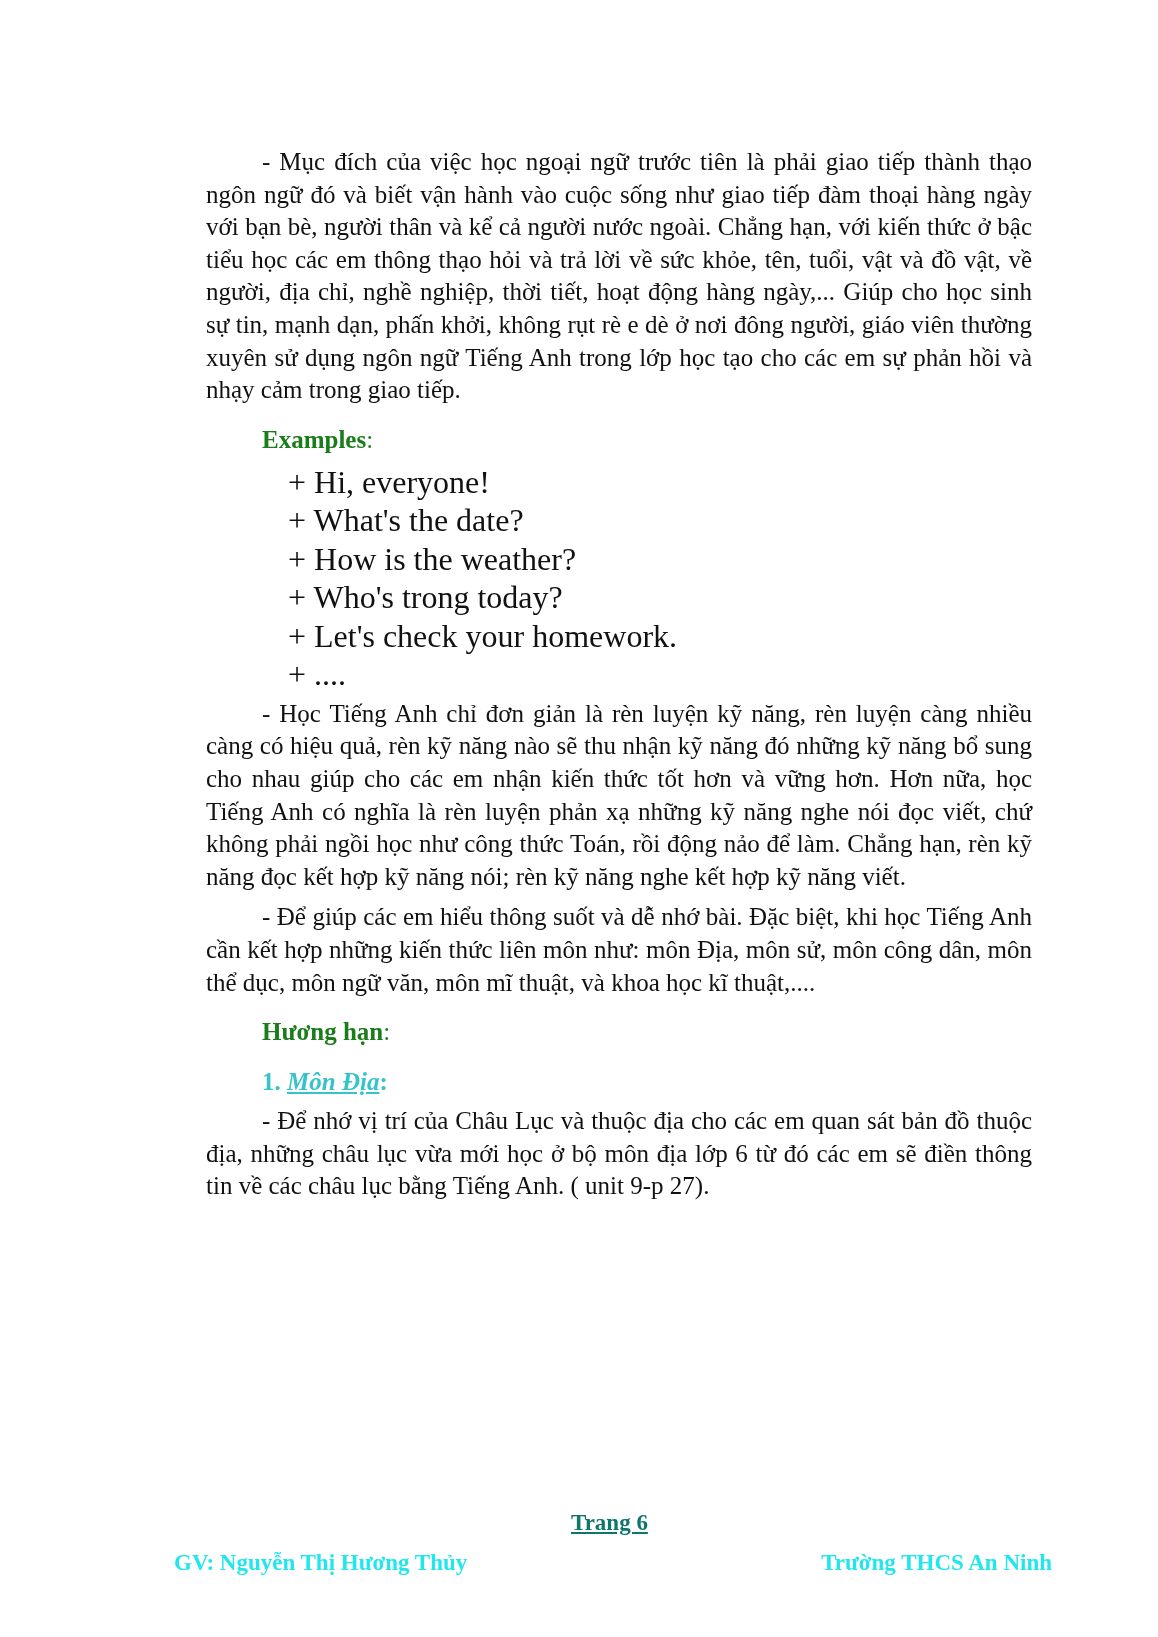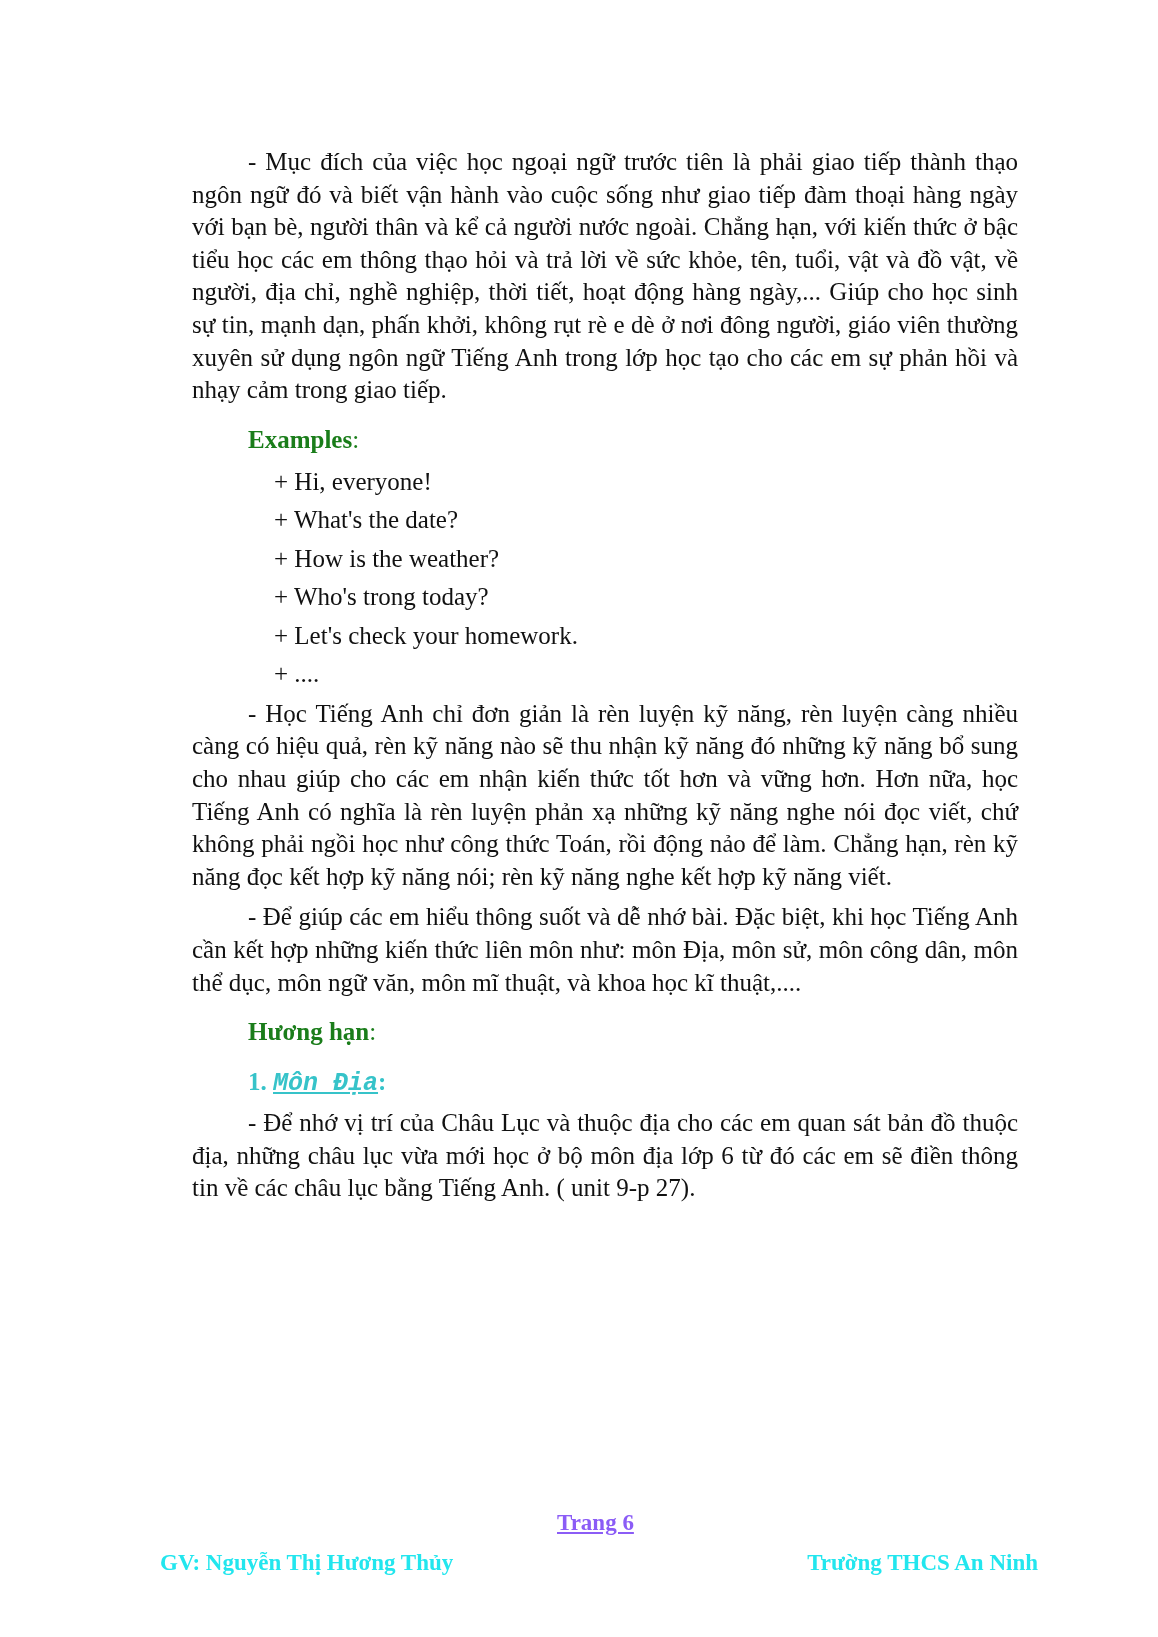--- a/index.html
+++ b/index.html
@@ -1,40 +1,40 @@
 <!DOCTYPE html>
 <html><head>
 <meta charset="utf-8">
 <style>
   html, body { margin: 0; padding: 0; background: #ffffff; }
   body {
     width: 1158px; height: 1637px; position: relative; overflow: hidden;
     font-family: "Liberation Serif", "DejaVu Serif", serif;
     color: #111111;
   }
-  .page { position: absolute; left: 0; top: 0; width: 984px; height: 1637px; }
+  .page { position: absolute; left: 14px; top: 0; width: 984px; height: 1637px; }
   .body-text {
     position: absolute; left: 192px; top: 146px; width: 826px;
     font-size: 25px; line-height: 32.6px;
   }
   .para { margin: 0 0 8px 0; text-align: justify; text-indent: 56px; }
   .heading-line { margin: 16px 0 6px 0; padding-left: 56px; font-size: 25px; line-height: 34px; }
   .heading-green { color: #1a7d1a; font-weight: bold; }
   .colon-green { color: #1a7d1a; }
   .examples { margin: 0 0 4px 0; padding-left: 82px; }
-  .examples li { list-style: none; font-size: 25px; line-height: 38.5px; }
+  .examples li { list-style: none; font-size: 32px; line-height: 38.5px; }
   .heading-teal { color: #36c3c9; font-weight: bold; }
-  .heading-teal .sub { font-style: italic; text-decoration: underline; font-family: Liberation Mono, monospace; }
+  .heading-teal .sub { font-style: italic; text-decoration: underline; }
   .footer {
     position: absolute; left: 160px; top: 1510px; width: 878px; height: 40px;
     font-family: "Liberation Serif", "DejaVu Serif", serif;
     font-weight: bold; font-size: 23px;
   }
   .footer .author { position: absolute; left: 0; top: 0; color: #22e6ee; margin-top: 40px; }
-  .footer .pagenum { position: absolute; left: 397px; top: 0; color: #8b5cf6; text-decoration: underline; }
+  .footer .pagenum { position: absolute; left: 397px; top: 0; color: #0f766e; text-decoration: underline; }
   .footer .school { position: absolute; right: 0; top: 0; color: #22e6ee; margin-top: 40px; }
 </style>
 </head>
 <body>
 
 <div class="page">
   <div class="body-text">
     <p class="para">- Mục đích của việc học ngoại ngữ trước tiên là phải giao tiếp thành thạo ngôn ngữ  đó và biết vận hành vào cuộc sống như giao tiếp đàm thoại hàng ngày với bạn bè, người thân và kể cả người nước ngoài. Chẳng hạn, với kiến thức ở bậc tiểu  học các em  thông  thạo hỏi và  trả  lời về sức khỏe, tên, tuổi, vật và đồ vật, về  người, địa chỉ, nghề nghiệp,  thời tiết, hoạt động hàng ngày,... Giúp cho học sinh sự  tin, mạnh dạn, phấn  khởi, không rụt rè e dè ở nơi đông người, giáo viên thường xuyên sử dụng ngôn ngữ Tiếng Anh trong lớp học tạo cho các em sự phản hồi và nhạy cảm trong giao tiếp.</p>
 
     <div class="heading-line">

